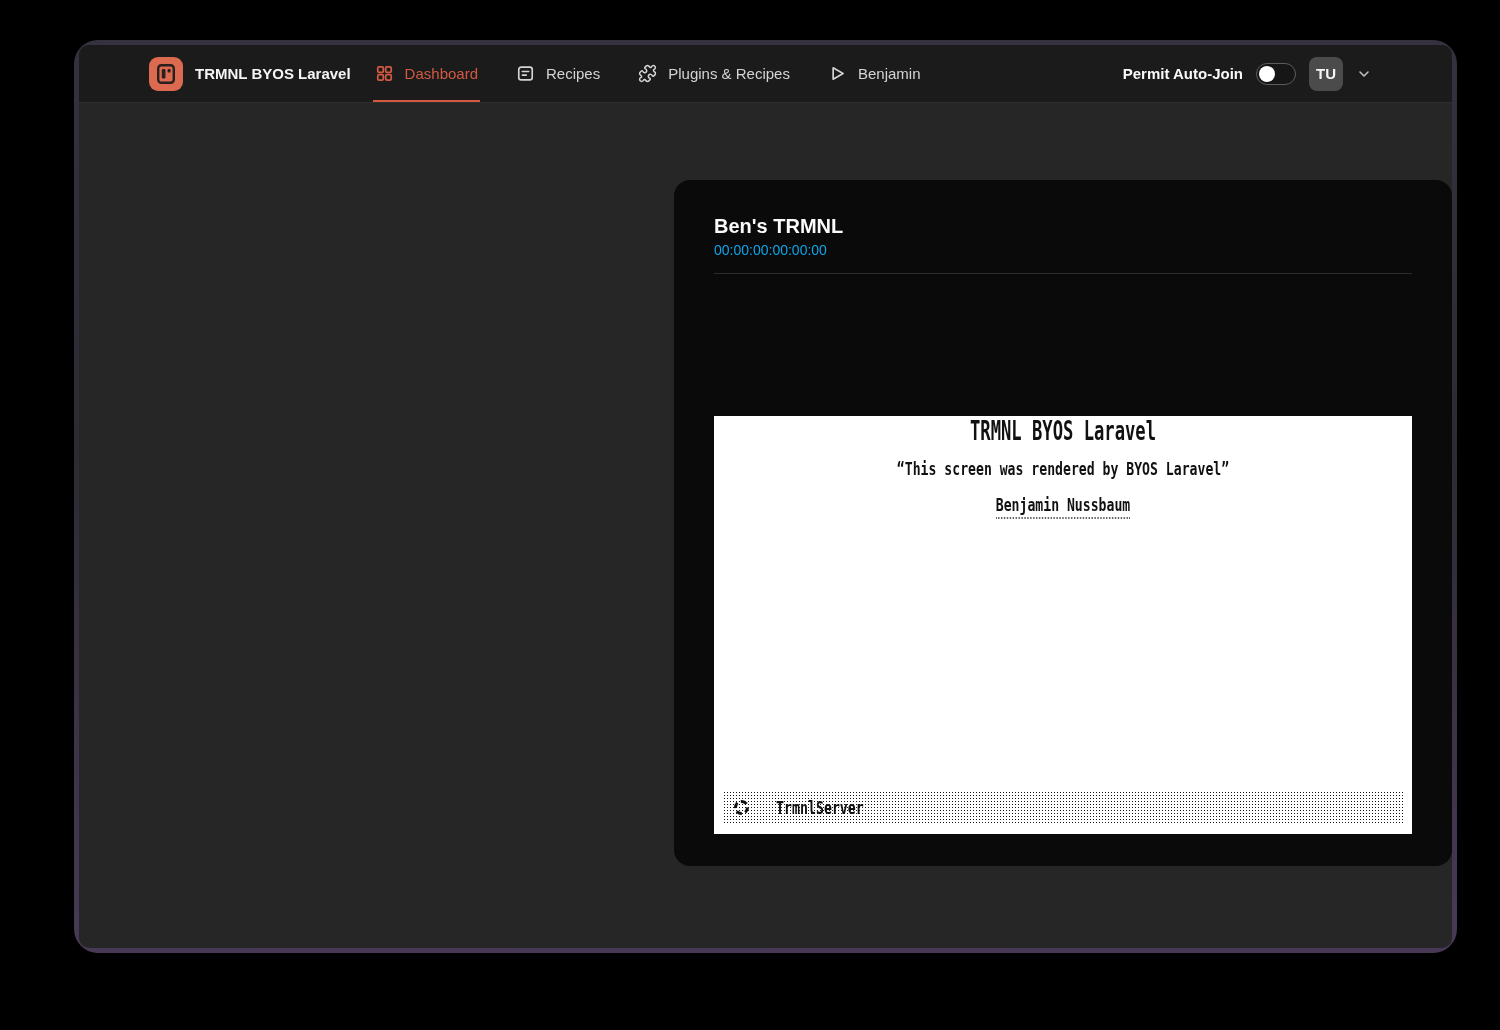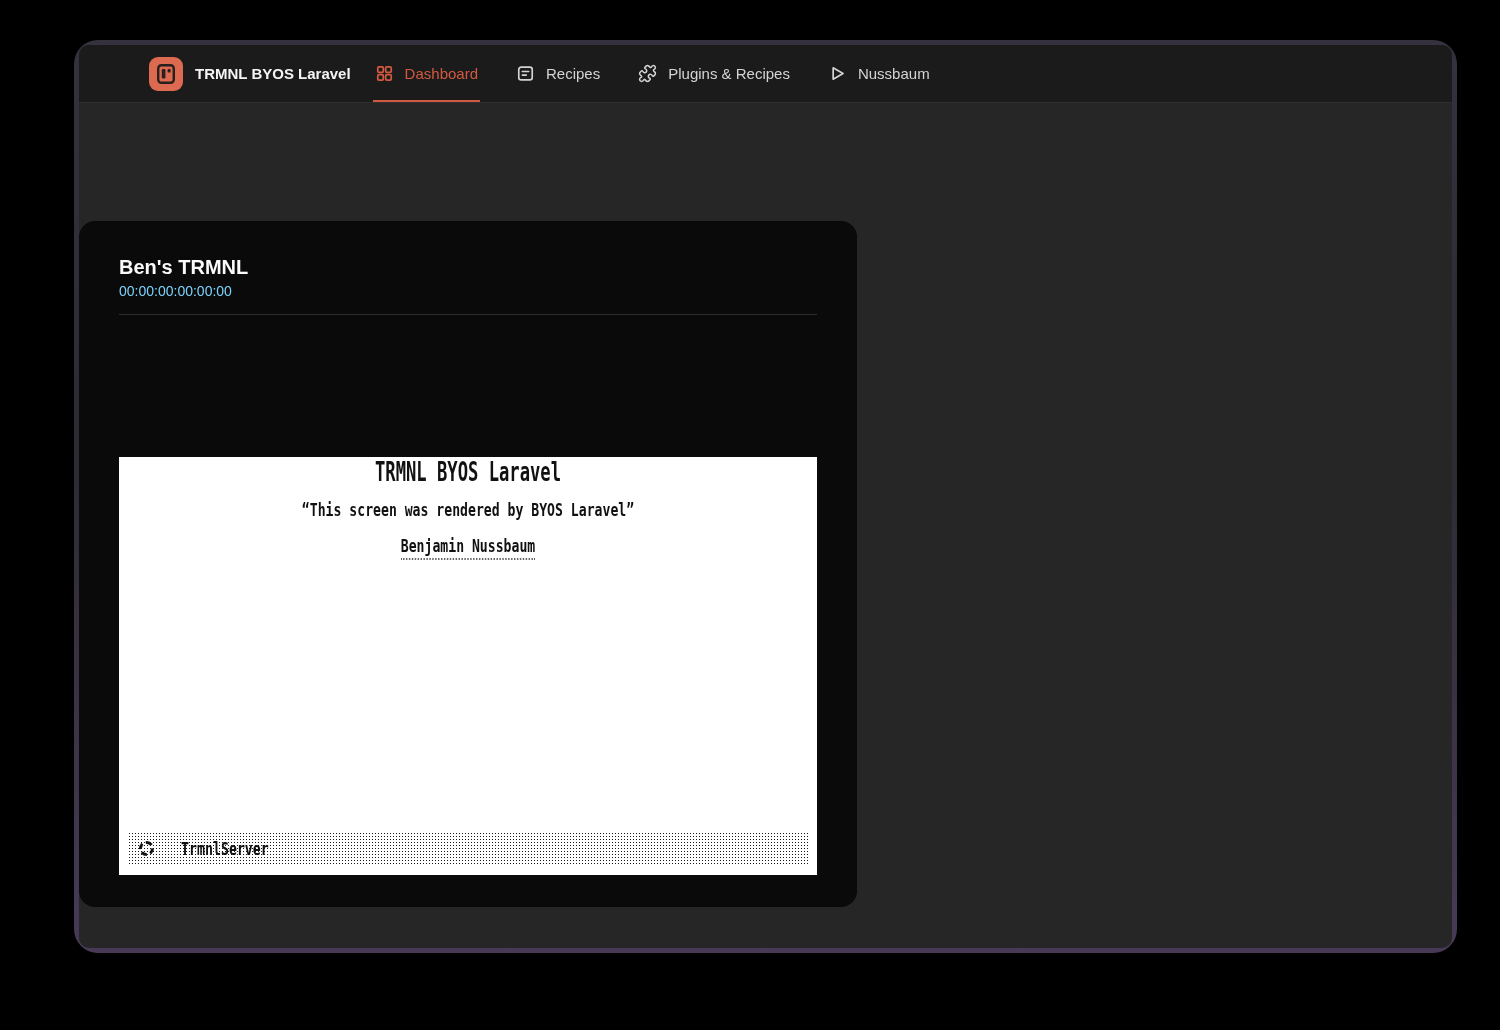--- a/index.html
+++ b/index.html
@@ -82,32 +82,32 @@
     width: 34px; height: 34px;
     border-radius: 8px; background: #4b4b4b;
     color: #f5f5f5; font-size: 15px; font-weight: 600;
     display: flex; align-items: center; justify-content: center;
     cursor: pointer;
   }
   .chevron { display: flex; align-items: center; cursor: pointer; }
   
   .content {
     flex: 1; overflow: hidden;
-    display: flex; align-items: center;
+    display: flex; flex-direction: column; align-items: flex-end;
     padding-top: 77px;
   }
   .card {
     width: 778px; flex: none;
     background: #0a0a0a;
     border-radius: 16px;
     padding: 34px 40px 32px;
   }
   .card + .card { margin-top: 28px; }
   .card-title { font-size: 20px; font-weight: 600; color: #fafafa; line-height: 24px; }
-  .card-mac { margin-top: 4px; font-size: 14px; color: #7dd3fc; line-height: 17px; }
+  .card-mac { margin-top: 4px; font-size: 14px; color: #0ea5e9; line-height: 17px; }
   .card-divider { margin-top: 14px; border-top: 1px solid #2d2d2d; height: 0; }
   
   .screen {
     margin-top: 14px;
     width: 698px; height: 418px;
     background: #ffffff;
     position: relative;
     color: #111;
     font-family: "DejaVu Sans Mono", monospace;
   }
@@ -198,24 +198,40 @@
             </svg>
           </span>
           <span>Plugins &amp; Recipes</span>
         </div>
         <div class="tab">
           <span style="display:flex;">
             <svg width="19" height="19" viewBox="0 0 24 24" fill="none" stroke="currentColor" stroke-width="2.1" stroke-linejoin="round">
               <path d="M6.5 4.8v14.4L19 12z"></path>
             </svg>
           </span>
-          <span>Nussbaum</span>
-        </div>
-      </div>
-
+          <span>Benjamin</span>
+        </div>
+      </div>
+
+      <div class="nav-right">
+        <span class="permit-label">Permit Auto-Join</span>
+        <div class="toggle">
+          <div class="knob"></div>
+        </div>
+        <div class="avatar">
+          <span>TU</span>
+        </div>
+        <div class="chevron">
+          <span style="display:flex;">
+            <svg width="16" height="16" viewBox="0 0 24 24" fill="none" stroke="#c2c2c2" stroke-width="2.4" stroke-linecap="round" stroke-linejoin="round">
+              <polyline points="6 9 12 15 18 9"></polyline>
+            </svg>
+          </span>
+        </div>
+      </div>
     </div>
 
     <div class="content">
 
       <div class="card">
         <div class="card-title">Ben's TRMNL</div>
         <div class="card-mac">00:00:00:00:00:00</div>
         <div class="card-divider"></div>
 
         <div class="screen">

